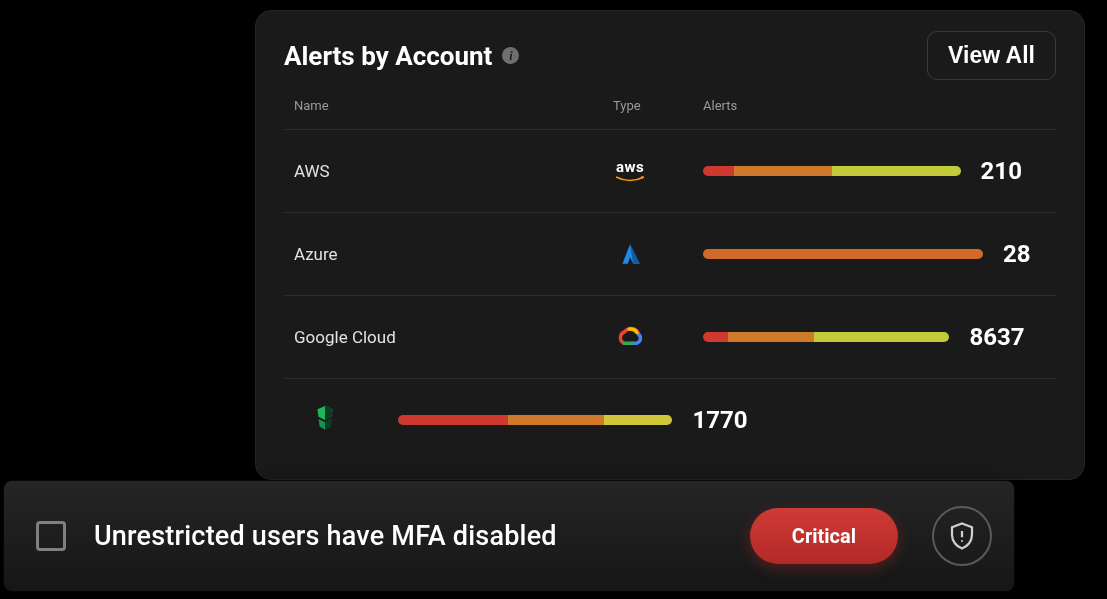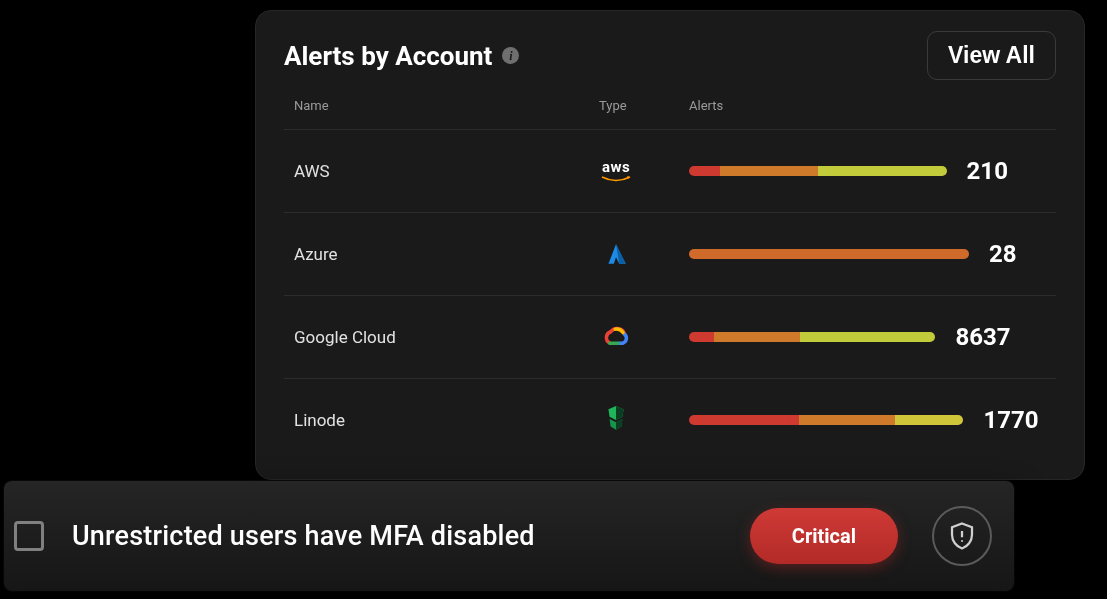--- a/index.html
+++ b/index.html
@@ -82,21 +82,21 @@
 
   .thead {
     display: flex;
     align-items: center;
     color: var(--text-muted);
     font-size: 13px;
     padding: 6px 10px 16px 10px;
     border-bottom: 1px solid var(--row-border);
   }
   .col-name   { flex: 0 0 305px; }
-  .col-type   { flex: 0 0 90px;  }
+  .col-type   { flex: 0 0 90px; margin-left: 14px;  }
   .col-alerts { flex: 1 1 auto; display:flex; align-items:center; gap:20px; }
 
   .row {
     display: flex;
     align-items: center;
     padding: 24px 10px;
     border-bottom: 1px solid var(--row-border);
   }
   .row:last-child { border-bottom: none; }
   .row .name {
@@ -134,21 +134,21 @@
     position: absolute;
     left: 4px;
     bottom: 8px;
     width: 1010px;
     height: 110px;
     background: linear-gradient(180deg, #252525, #161616);
     border-radius: 8px;
     box-shadow: 0 12px 30px rgba(0,0,0,.7), 0 0 0 1px #0a0a0a;
     display: flex;
     align-items: center;
-    padding: 0 22px 0 10px;
+    padding: 0 22px 0 32px;
     gap: 28px;
   }
   .chk {
     width: 30px; height: 30px;
     border: 3px solid #808080;
     border-radius: 4px;
     flex: none;
   }
   .alert-text {
     font-size: 27px;
@@ -251,21 +251,20 @@
         <div class="col-alerts">
           <div class="bar" style="flex: 0 0 246.4px;">
             <div class="seg" style="background: rgb(207, 58, 48); width: 10%;"></div>
             <div class="seg" style="background: rgb(207, 122, 42); width: 35%;"></div>
             <div class="seg" style="background: rgb(194, 204, 58); width: 55%;"></div>
           </div>
           <div class="count">8637</div>
         </div>
       </div>
       <div class="row">
-        <div class="col-name"><span class="name">Linode</span></div>
         <div class="col-type">
           <div class="type-icon linode-icon">
       <svg viewBox="0 0 20 26">
               <path d="M3 3 L10 0 L17 3 L16 10 L10 13 L4 10 Z" fill="#1fb65a"></path>
               <path d="M4 12 L10 15 L16 12 L15 19 L10 22 L5 19 Z" fill="#17934a"></path>
               <path d="M10 0 L17 3 L16 10 L10 13 Z" fill="#0b3d23"></path>
               <path d="M10 15 L16 12 L15 19 L10 22 Z" fill="#0b3d23"></path>
             </svg>
     </div>
         </div>

